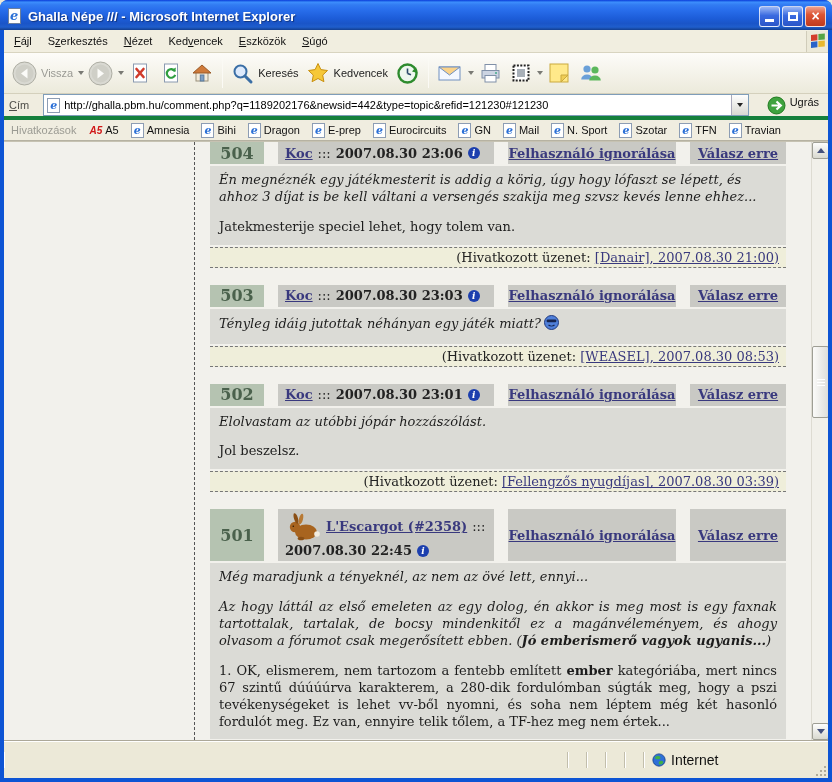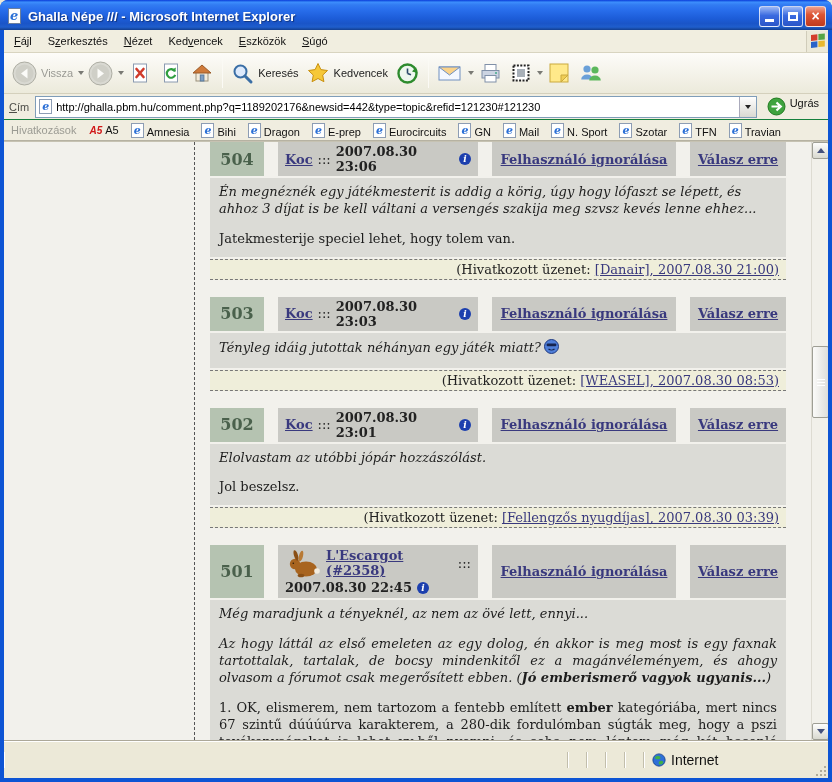--- a/index.html
+++ b/index.html
@@ -27,32 +27,32 @@
 .menu-item .u{text-decoration:underline}
 .menuspacer{flex:1}
 .winflag{width:22px;height:21px;display:flex;align-items:center;justify-content:center;border-left:1px solid #d0ccba;background:#ece9d8}
 
 .toolbar{height:41px;display:flex;align-items:center;gap:1px;padding:0 5px;background:linear-gradient(#fdfcf9,#eceadb);border-bottom:1px solid #d4d0bc}
 .tbtn{display:flex;align-items:center;gap:4px;padding:2px 3px;font-size:11px;color:#222}
 .tbtn.disabled{color:#9a9a94}
 .caret{width:0;height:0;border-left:3px solid transparent;border-right:3px solid transparent;border-top:4px solid #7a7a74;margin-left:1px}
 .tsep{width:1px;height:30px;background:#cdc9b6;border-right:1px solid #fbfaf5;margin:0 4px}
 
-.addressbar{height:26px;display:flex;align-items:center;gap:6px;padding:2px 5px;background:#f0ede0;border-bottom:1px solid #15803d;font-size:11px}
+.addressbar{height:26px;display:flex;align-items:center;gap:14px;padding:2px 5px;background:#f0ede0;border-bottom:4px solid #15803d;font-size:11px}
 .addr-label{color:#4d4d48}
 .addr-label .u{text-decoration:underline}
 .addr-field{flex:1;height:22px;background:#fff;border:1px solid #7f9db9;display:flex;align-items:center;padding-left:3px;overflow:hidden}
 .addr-url{flex:1;font-size:11px;color:#000;white-space:nowrap;overflow:hidden}
 .addr-drop{width:17px;height:20px;flex:none;background:linear-gradient(#fefefe,#d9d9d2);border-left:1px solid #aab;display:flex;align-items:center;justify-content:center}
 .addr-drop .dn{width:0;height:0;border-left:3px solid transparent;border-right:3px solid transparent;border-top:4px solid #222}
 .gobtn{display:flex;align-items:flex-start;gap:4px;padding:1px 4px;font-size:11px;color:#111}
 
 .linksbar{height:21px;display:flex;align-items:center;gap:0;padding:0 4px;background:#f0ede0;border-bottom:1px solid #b6b2a2;font-size:11px;white-space:nowrap;overflow:hidden}
 .links-label{color:#9b9b93;padding:0 8px 0 3px}
-.blink{display:flex;align-items:flex-end;gap:3px;padding:0 7px 0 5px;color:#111}
+.blink{display:flex;align-items:center;gap:3px;padding:0 7px 0 5px;color:#111}
 .mini-page{width:13px;height:15px;background:#fff;border:1px solid #8d9db4;position:relative;flex:none}
 .mini-page .e{position:absolute;left:2px;top:0px;font:italic bold 11px "DejaVu Serif",serif;color:#2a6fd6}
 .a5ico{font:italic bold 10px "Liberation Sans",sans-serif;color:#d01818;flex:none}
 
 .viewport{flex:1;display:flex;background:#f2f1ec;overflow:hidden;border-top:1px solid #c6c2b2}
 .leftframe{width:191px;flex:none;background:#f2f1ec;border-right:1px dashed #555}
 .main{flex:1;overflow:hidden;padding-left:15px}
 
 .vscroll{width:17px;flex:none;background:#f1f0ea;border-left:1px solid #dddbd2;position:relative}
 .sbtn{position:absolute;left:0;width:17px;height:17px;background:linear-gradient(#fdfdfc,#d9d9d0);border:1px solid #9e9e94;border-radius:2px;display:flex;align-items:center;justify-content:center}
@@ -61,21 +61,21 @@
 .tri-dn{width:0;height:0;border-left:4px solid transparent;border-right:4px solid transparent;border-top:5px solid #44507c}
 .sthumb{position:absolute;left:0;top:204px;width:17px;height:72px;background:linear-gradient(90deg,#fbfbf9,#dededa);border:1px solid #9e9e94;border-radius:2px;display:flex;align-items:center;justify-content:center;flex-direction:column;gap:2px}
 .sthumb i{display:block;width:8px;height:1px;background:#a9a9a0;border-bottom:1px solid #fff}
 
 .post{width:576px;margin-bottom:17px;font-family:"DejaVu Serif","Liberation Serif",serif}
 .ph{display:flex;gap:14px}
 .cell-num{width:54px;flex:none;background:#b5c3b1;color:#4a614c;font-weight:bold;font-size:16px;display:flex;align-items:center;justify-content:center}
 .cell-author{flex:1;background:#c9c9c4;padding:2px 7px;font-size:13px;display:flex;align-items:center;gap:5px;min-height:22px}
 .cell-author.twoLine{display:block;padding:3px 7px}
 .arow{display:flex;align-items:center;gap:5px}
-.cell-ignore{width:184px;flex:none;background:#c9c9c4;display:flex;align-items:center;justify-content:center}
+.cell-ignore{width:168px;flex:none;background:#c9c9c4;display:flex;align-items:center;justify-content:center}
 .cell-reply{width:96px;flex:none;background:#c9c9c4;display:flex;align-items:center;justify-content:center}
 a.hlink{color:#39397e;font-weight:bold;font-size:13px;text-decoration:underline;cursor:pointer}
 .sep3{color:#222}
 .pdate{font-weight:bold;color:#222}
 .info{display:inline-flex;align-items:center;justify-content:center;width:12px;height:12px;border-radius:50%;background:#1c3fae;color:#fff;font:italic bold 9px "DejaVu Serif",serif;flex:none}
 .pb{background:#dbdbd6;padding:6px 9px 9px;font-size:13px;line-height:1.3;color:#1c1c1c;margin-top:2px}
 .pb p{margin:0 0 13px}
 .pb p:last-child{margin-bottom:0}
 .it{font-style:italic}
 .just{text-align:justify}

